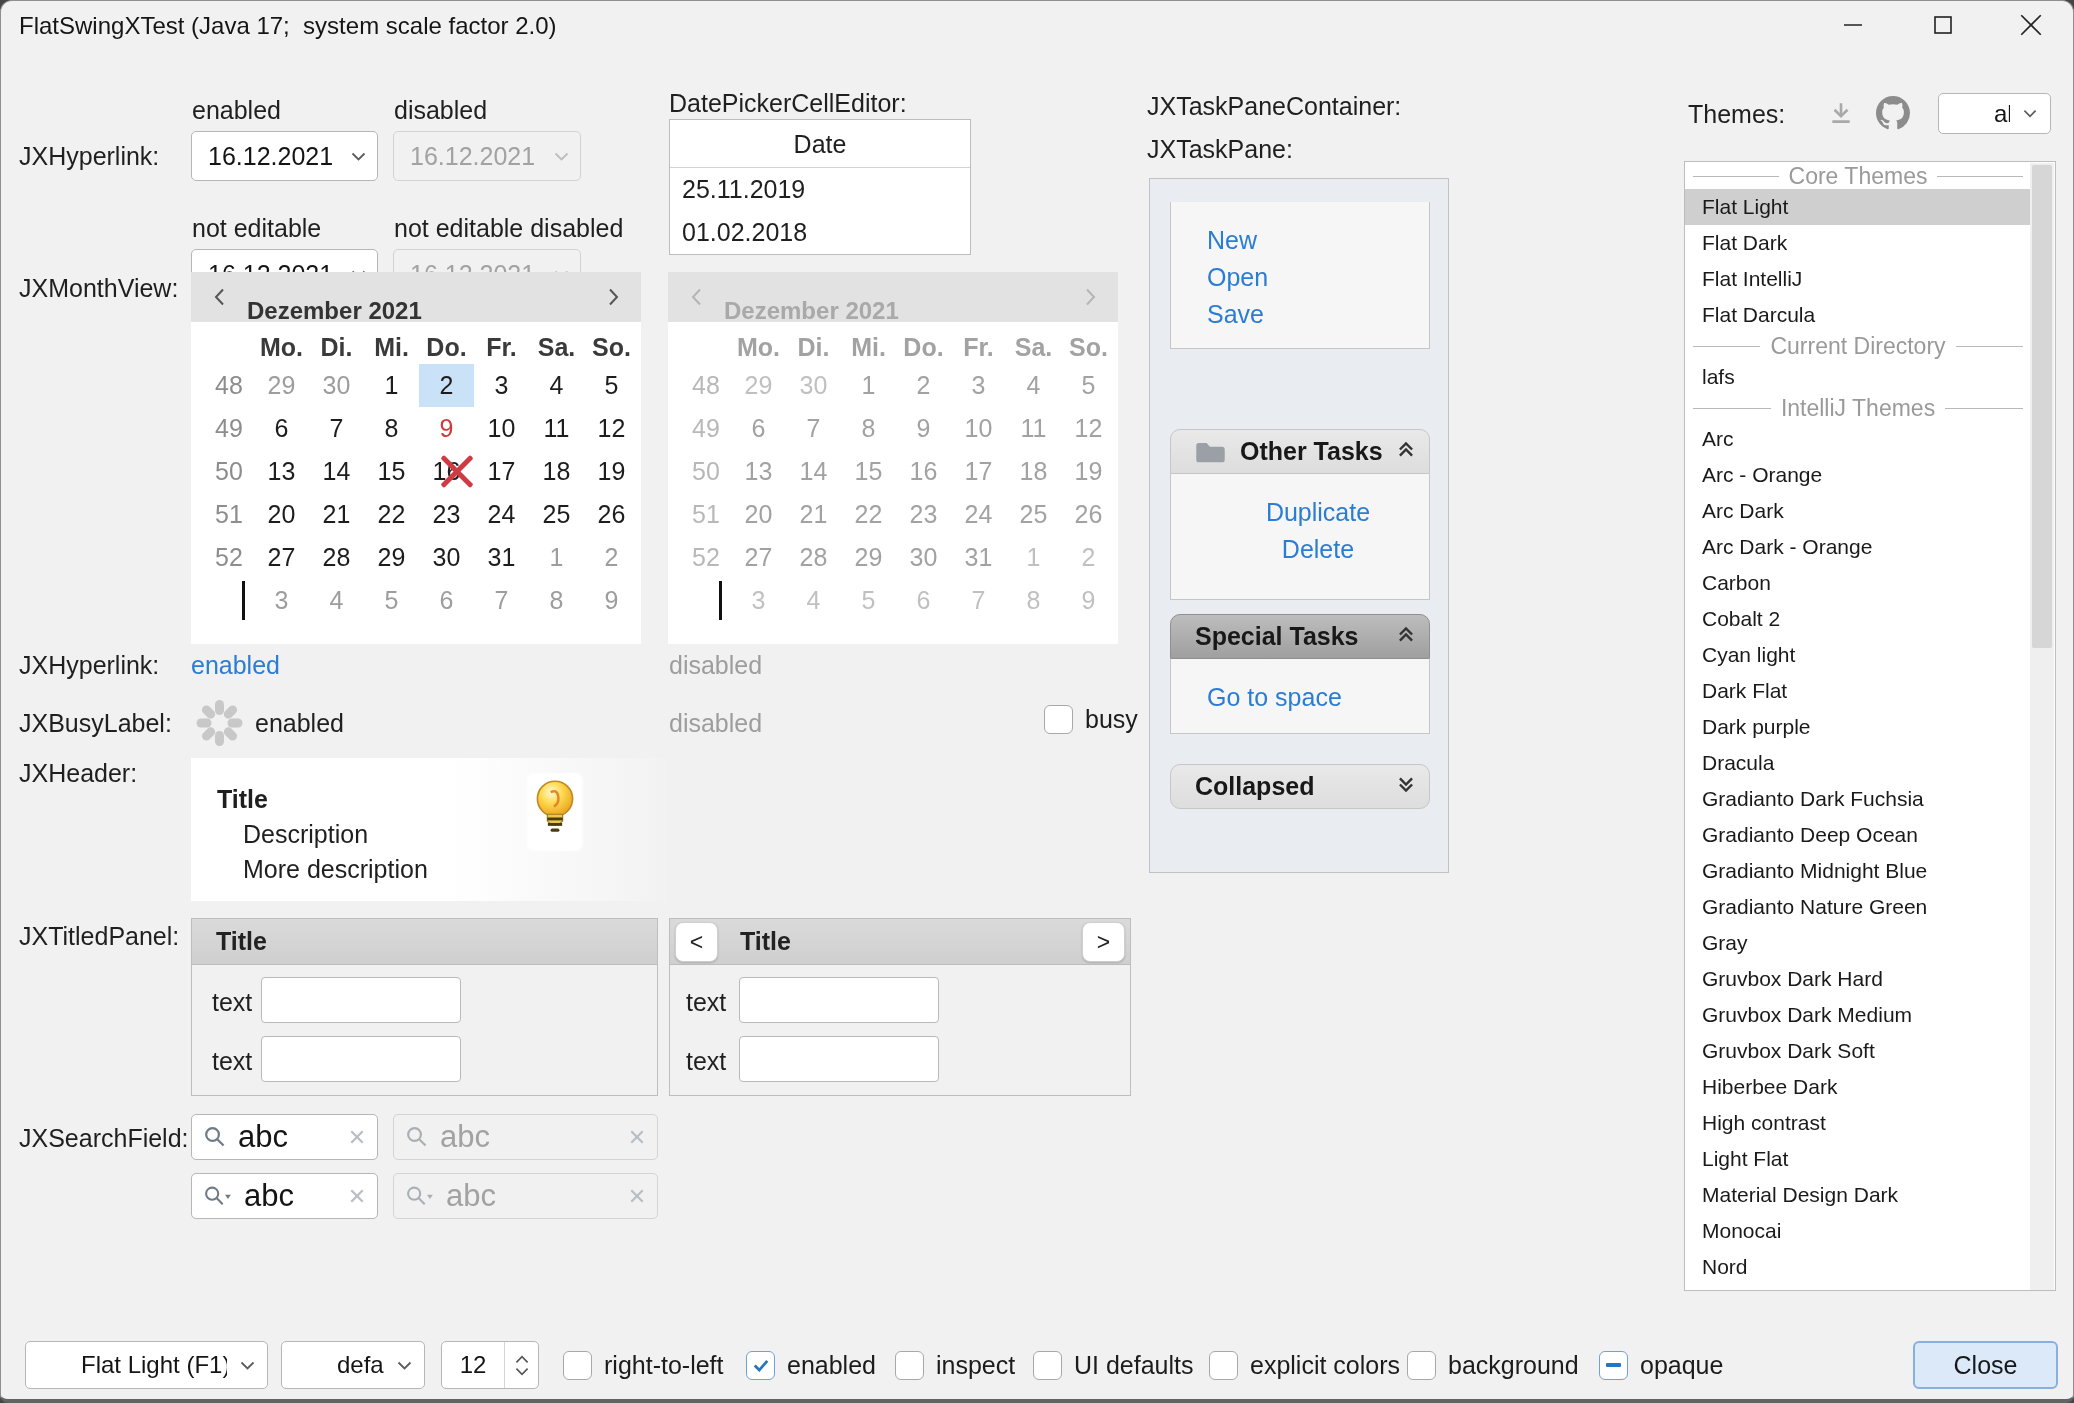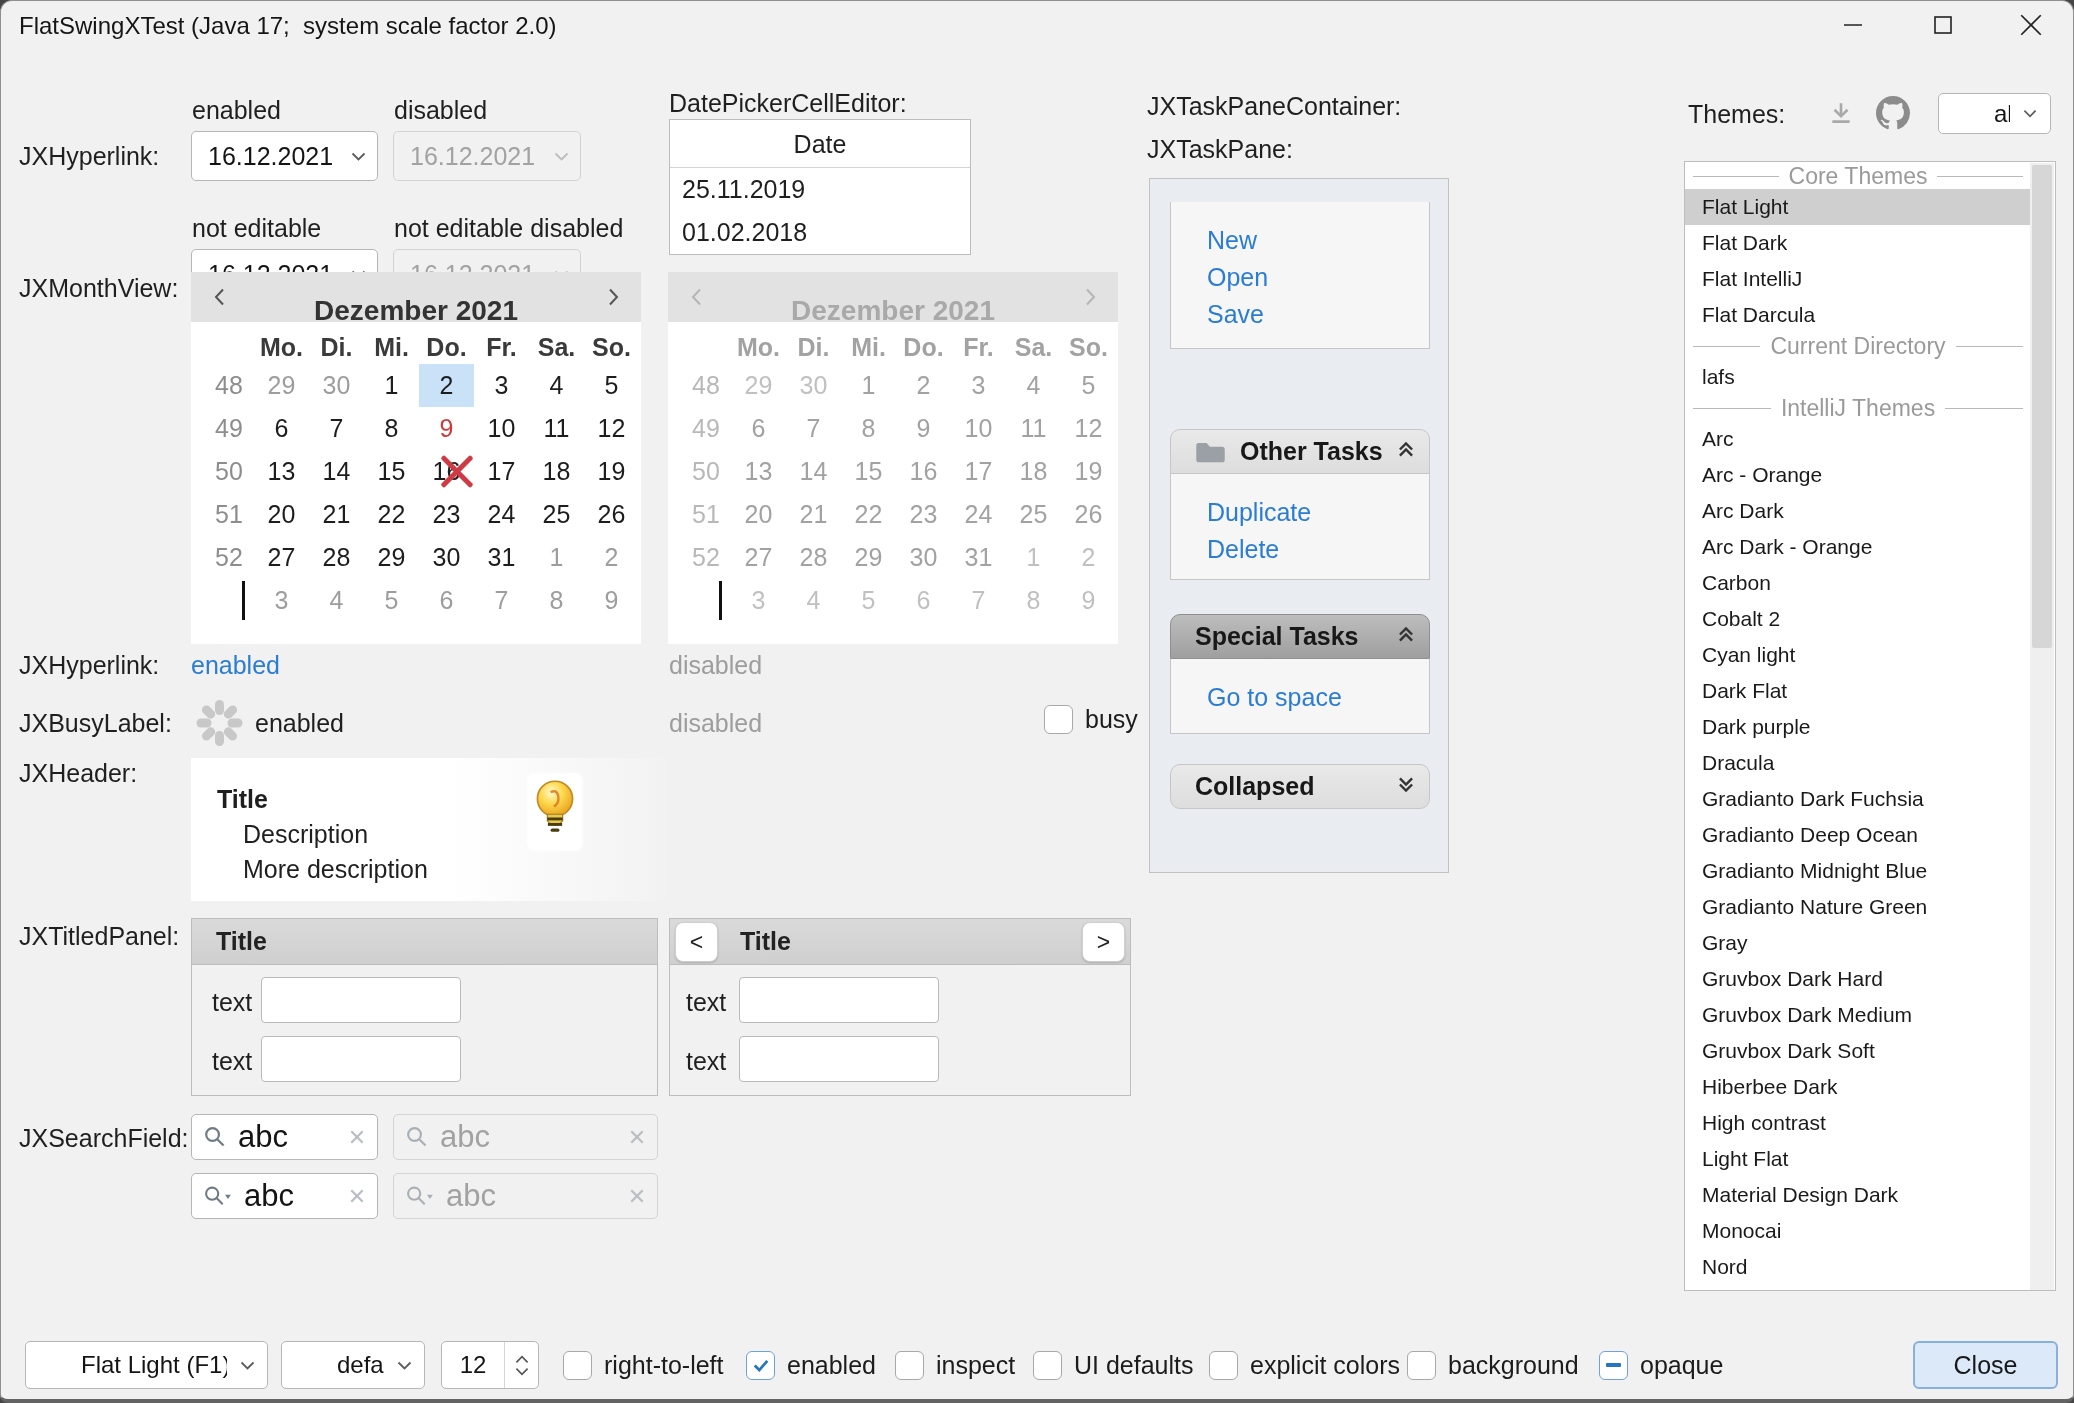--- a/index.html
+++ b/index.html
@@ -24,21 +24,21 @@
   .picker.disabled{background:#f1f1f1;border-color:#d2d2d2;}
   .picker.disabled .val{color:#a2a2a2;}
   .picker.disabled .arrow{color:#bdbdbd;}
   
   .jtable{position:absolute;background:#fff;border:1px solid #bdbdbd;font-size:25px;}
   .jtable .th{height:48px;line-height:48px;text-align:center;border-bottom:1px solid #d4d4d4;}
   .jtable .tr{height:43px;line-height:43px;padding-left:12px;}
   
   .cal{position:absolute;width:450px;height:372px;}
   .cal-header{position:absolute;left:0;top:0;width:100%;height:50px;background:#e2e2e2;display:flex;align-items:center;}
-  .cal-title{flex:1;text-align:center;font-weight:bold;font-size:28px;color:#333;margin-top:28px;}
+  .cal-title{flex:1;font-weight:bold;font-size:24px;color:#333;margin-top:28px;}
   .cal-nav{width:56px;display:flex;align-items:center;justify-content:center;color:#555;}
   .cal-nav svg{stroke:currentColor;stroke-width:2;fill:none;}
   .cal-body{position:absolute;left:0;top:50px;width:100%;height:322px;background:#fff;padding:8px 0 0 13px;}
   .cal-row{display:flex;height:43px;}
   .cal-row.cal-weekdays{height:34px;}
   .cal .weeknum{width:50px;text-align:center;line-height:43px;font-size:25px;color:#8d8d8d;position:relative;}
   .cal .day{width:55px;text-align:center;line-height:43px;font-size:25px;color:#1d1d1d;position:relative;}
   .cal .wd{font-weight:bold;color:#3a3a3a;line-height:34px;}
   .cal .day.adj{color:#9d9d9d;}
   .cal .day.sel{background:#c9e2f7;}
@@ -501,21 +501,21 @@
         <div class="tp-header">
           <svg viewBox="0 0 24 18" class="foldericon">
             <path d="M1 4 a2 2 0 0 1 2-2 h6 l2.5 3 H21 a2 2 0 0 1 2 2 v8 a2 2 0 0 1-2 2 H3 a2 2 0 0 1-2-2 z" fill="#9aa0a6"></path>
           </svg>
           <span class="tp-title">Other Tasks</span>
           <span class="tp-chev"><svg width="18" height="17" viewBox="0 0 14 14">
               <polyline points="2,7 7,2 12,7"></polyline>
               <polyline points="2,12 7,7 12,12"></polyline>
             </svg></span>
         </div>
-        <div class="tp-content" style="height: 106px;">
+        <div class="tp-content" style="height: 126px; text-align: center;">
           <span class="tp-link">Duplicate</span>
           <span class="tp-link">Delete</span>
         </div>
       </div>
       <div class="taskpane" style="top: 435px;">
         <div class="tp-header special">
           <span class="tp-title">Special Tasks</span>
           <span class="tp-chev"><svg width="18" height="17" viewBox="0 0 14 14">
               <polyline points="2,7 7,2 12,7"></polyline>
               <polyline points="2,12 7,7 12,12"></polyline>

